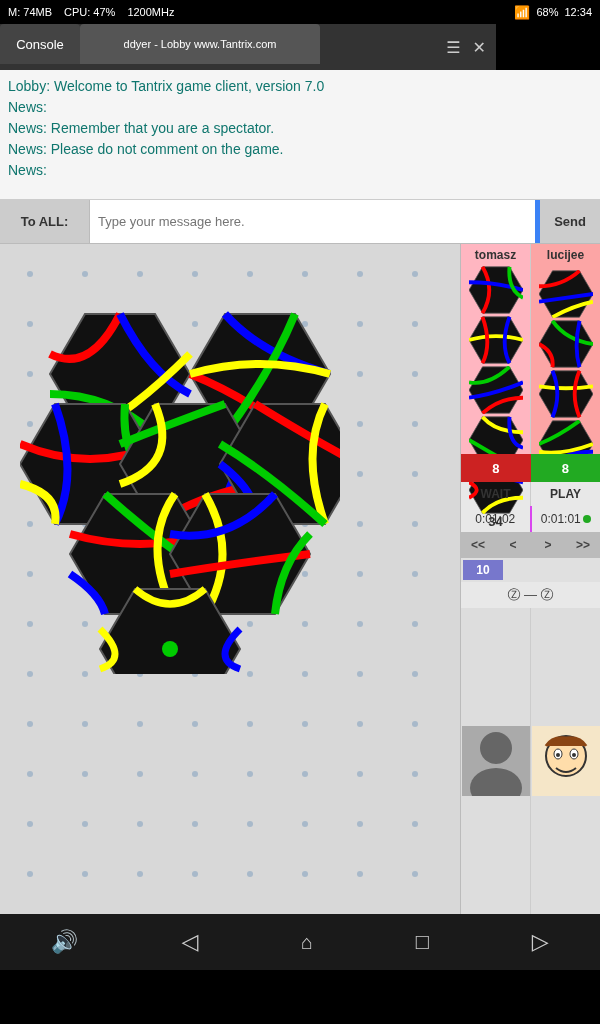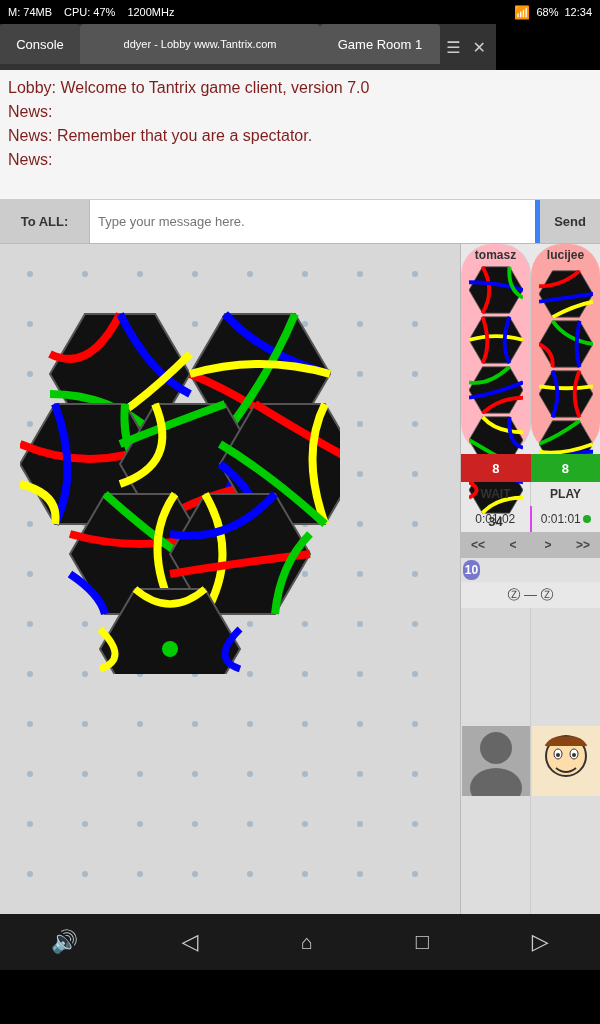--- a/index.html
+++ b/index.html
@@ -27,21 +27,21 @@
     .tab.active { background: #555; }
     .tab-console { background: #444; min-width: 80px; }
     .tab-lobby { background: #555; flex: 1; max-width: 240px; font-size: 12px; }
     .tab-gameroom { background: #777; min-width: 120px; }
     .tab-icons { display: flex; gap: 4px; margin-left: auto; padding-right: 6px; }
     .tab-icon-btn { color: #ccc; font-size: 16px; background: none; border: none; cursor: pointer; padding: 2px 4px; }
 
     
     .chat-area {
       width: 600px; background: #f5f5f5; border-bottom: 1px solid #ccc;
-      padding: 6px 8px; font-size: 16px; color: #7f1d1d; min-height: 80px;
+      padding: 6px 8px; font-size: 14px; color: #0f766e; min-height: 80px;
       max-height: 130px; overflow-y: auto;
     }
     .chat-area p { line-height: 1.5; }
 
     
     .message-bar {
       width: 600px; height: 44px; background: #e8e8e8;
       display: flex; align-items: center; border-bottom: 1px solid #bbb;
     }
     .to-all-label {
@@ -79,21 +79,21 @@
       width: 140px; background: #e8e8e8; border-left: 1px solid #bbb;
       display: flex; flex-direction: column;
     }
 
     
     .players-row {
       display: flex; height: 210px;
     }
     .player-col {
       flex: 1; display: flex; flex-direction: column; align-items: center;
-      padding: 4px 2px; border-right: 1px solid #ccc; border-radius: 31px;
+      padding: 4px 2px; border-right: 1px solid #ccc;
     }
     .player-col:last-child { border-right: none; }
     .player-name {
       font-size: 12px; font-weight: bold; color: #333; margin-bottom: 4px;
     }
     .player-tiles {
       display: flex; flex-direction: column; gap: 2px; align-items: center;
     }
     .player-score {
       margin-top: auto; font-size: 13px; font-weight: bold; color: #333;
@@ -145,21 +145,21 @@
     }
     .nav-btn:last-child { border-right: none; }
 
     
     .move-counter {
       display: flex; height: 24px; background: #e0e0e0;
     }
     .move-num {
       background: #7777cc; color: #fff; font-size: 12px; font-weight: bold;
       display: flex; align-items: center; justify-content: center;
-      width: 17px; border-radius: 8px; margin: 2px;
+      width: 40px; border-radius: 0; margin: 2px;
     }
 
     
     .symbol-row {
       display: flex; height: 26px; align-items: center; justify-content: center;
       font-size: 13px; color: #444;
     }
 
     
     .avatar-row {
@@ -205,33 +205,31 @@
   </div>
 </div>
 
 <div class="tab-bar">
   <div class="tab tab-console">
     <span>Console</span>
   </div>
   <div class="tab tab-lobby">
     <span style="font-size:11px; overflow:hidden; white-space:nowrap; text-overflow:ellipsis; max-width:160px;">ddyer - Lobby www.Tantrix.com</span>
   </div>
-  <div class="tab tab-gameroom active">
-    <span>Game Room 1</span>
-  </div>
   <div class="tab-icons">
     <button class="tab-icon-btn">☰</button>
     <button class="tab-icon-btn">✕</button>
   </div>
 </div>
 
 <div class="chat-area" style="min-height:130px; max-height:130px;">
   <p>Lobby: Welcome to Tantrix game client, version 7.0</p>
   <p>News:</p>
   <p>News: Remember that you are a spectator.</p>
+  <p>News: Please do not comment on the game.</p>
   <p>News:</p>
 </div>
 
 <div class="message-bar">
   <div class="to-all-label">To ALL:</div>
   <input class="message-input" type="text" value="" placeholder="Type your message here." style="">
   <button class="send-btn">Send</button>
 </div>
 
 <div class="game-area" style="height: 670px;">

